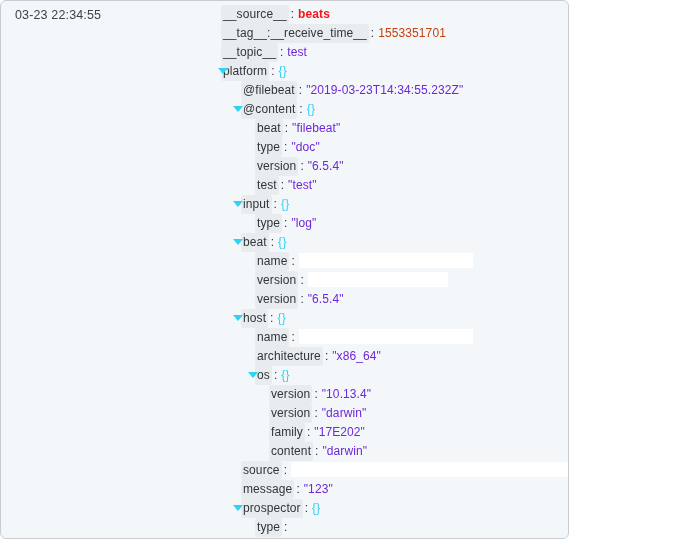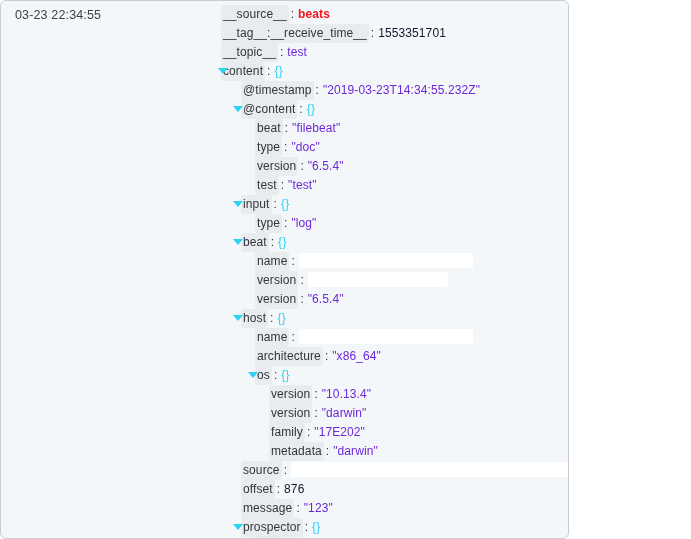--- a/index.html
+++ b/index.html
@@ -78,21 +78,21 @@
   .colon {
     display: inline-block;
     color: #2f363c;
     padding: 0 4px 0 2px;
   }
   .val-str {
     color: #6d28d9;
     letter-spacing: 0.1px;
   }
   .val-num {
-    color: #0f172a;
+    color: #c2410c;
     letter-spacing: 0.1px;
   }
   .val-obj {
     color: #2ed2f5;
     letter-spacing: 0.3px;
   }
   .val-accent {
     color: #f5161d;
     font-weight: bold;
     letter-spacing: 0.1px;
@@ -119,41 +119,40 @@
 <div class="viewer">
 
   <div class="timestamp-col">
     <div class="timestamp-text">03-23 22:34:55</div>
   </div>
 
   <div class="json-col" id="json-tree">
       <div class="row"><span class="rowinner i0"><span class="key">__source__</span><span class="colon">:</span><span class="val-accent">beats</span></span></div>
       <div class="row"><span class="rowinner i0"><span class="key">__tag__:__receive_time__</span><span class="colon">:</span><span class="val-num">1553351701</span></span></div>
       <div class="row"><span class="rowinner i0"><span class="key">__topic__</span><span class="colon">:</span><span class="val-str">test</span></span></div>
-      <div class="row"><span class="arrow a0"></span><span class="rowinner i0"><span class="key">content</span><span class="colon">:</span><span class="val-obj">{}</span></span></div>
-      <div class="row"><span class="rowinner i1"><span class="key">@timestamp</span><span class="colon">:</span><span class="val-str">"2019-03-23T14:34:55.232Z"</span></span></div>
+      <div class="row"><span class="arrow a0"></span><span class="rowinner i0"><span class="key">platform</span><span class="colon">:</span><span class="val-obj">{}</span></span></div>
+      <div class="row"><span class="rowinner i1"><span class="key">@filebeat</span><span class="colon">:</span><span class="val-str">"2019-03-23T14:34:55.232Z"</span></span></div>
       <div class="row"><span class="arrow a1"></span><span class="rowinner i1"><span class="key">@content</span><span class="colon">:</span><span class="val-obj">{}</span></span></div>
       <div class="row"><span class="rowinner i2"><span class="key">beat</span><span class="colon">:</span><span class="val-str">"filebeat"</span></span></div>
       <div class="row"><span class="rowinner i2"><span class="key">type</span><span class="colon">:</span><span class="val-str">"doc"</span></span></div>
       <div class="row"><span class="rowinner i2"><span class="key">version</span><span class="colon">:</span><span class="val-str">"6.5.4"</span></span></div>
       <div class="row"><span class="rowinner i2"><span class="key">test</span><span class="colon">:</span><span class="val-str">"test"</span></span></div>
       <div class="row"><span class="arrow a1"></span><span class="rowinner i1"><span class="key">input</span><span class="colon">:</span><span class="val-obj">{}</span></span></div>
       <div class="row"><span class="rowinner i2"><span class="key">type</span><span class="colon">:</span><span class="val-str">"log"</span></span></div>
       <div class="row"><span class="arrow a1"></span><span class="rowinner i1"><span class="key">beat</span><span class="colon">:</span><span class="val-obj">{}</span></span></div>
       <div class="row"><span class="rowinner i2"><span class="key">name</span><span class="colon">:</span><span class="redact" style="width: 174px;"></span></span></div>
       <div class="row"><span class="rowinner i2"><span class="key">version</span><span class="colon">:</span><span class="redact" style="width: 140px;"></span></span></div>
       <div class="row"><span class="rowinner i2"><span class="key">version</span><span class="colon">:</span><span class="val-str">"6.5.4"</span></span></div>
       <div class="row"><span class="arrow a1"></span><span class="rowinner i1"><span class="key">host</span><span class="colon">:</span><span class="val-obj">{}</span></span></div>
       <div class="row"><span class="rowinner i2"><span class="key">name</span><span class="colon">:</span><span class="redact" style="width: 174px;"></span></span></div>
       <div class="row"><span class="rowinner i2"><span class="key">architecture</span><span class="colon">:</span><span class="val-str">"x86_64"</span></span></div>
       <div class="row"><span class="arrow a2"></span><span class="rowinner i2"><span class="key">os</span><span class="colon">:</span><span class="val-obj">{}</span></span></div>
       <div class="row"><span class="rowinner i3"><span class="key">version</span><span class="colon">:</span><span class="val-str">"10.13.4"</span></span></div>
       <div class="row"><span class="rowinner i3"><span class="key">version</span><span class="colon">:</span><span class="val-str">"darwin"</span></span></div>
       <div class="row"><span class="rowinner i3"><span class="key">family</span><span class="colon">:</span><span class="val-str">"17E202"</span></span></div>
-      <div class="row"><span class="rowinner i3"><span class="key">metadata</span><span class="colon">:</span><span class="val-str">"darwin"</span></span></div>
+      <div class="row"><span class="rowinner i3"><span class="key">content</span><span class="colon">:</span><span class="val-str">"darwin"</span></span></div>
       <div class="row"><span class="rowinner i1"><span class="key">source</span><span class="colon">:</span><span class="redact" style="width: 374px;"></span><span class="val-str">'xx.log'</span></span></div>
-      <div class="row"><span class="rowinner i1"><span class="key">offset</span><span class="colon">:</span><span class="val-num">876</span></span></div>
       <div class="row"><span class="rowinner i1"><span class="key">message</span><span class="colon">:</span><span class="val-str">"123"</span></span></div>
       <div class="row"><span class="arrow a1"></span><span class="rowinner i1"><span class="key">prospector</span><span class="colon">:</span><span class="val-obj">{}</span></span></div>
       <div class="row"><span class="rowinner i2"><span class="key">type</span><span class="colon">:</span></span></div>
     </div>
 
 </div>
 
 </body></html>

